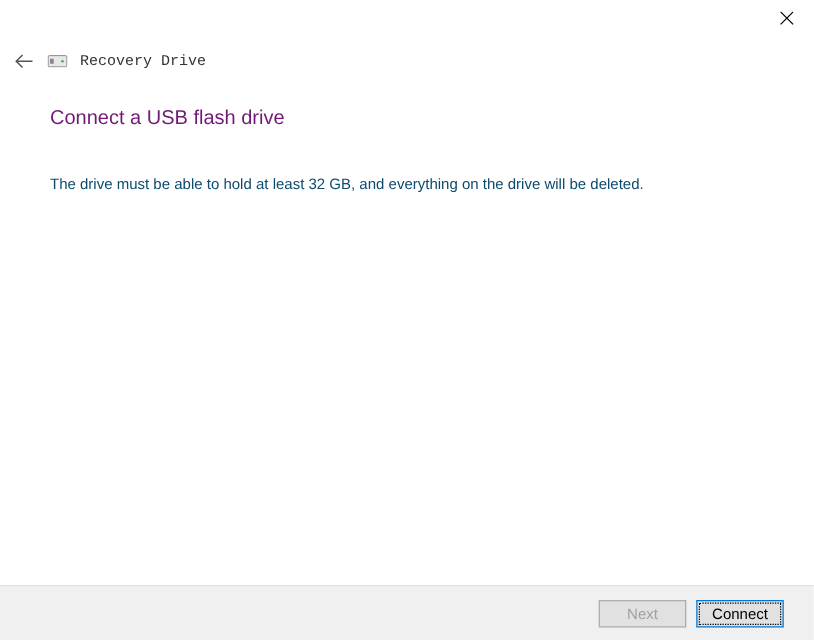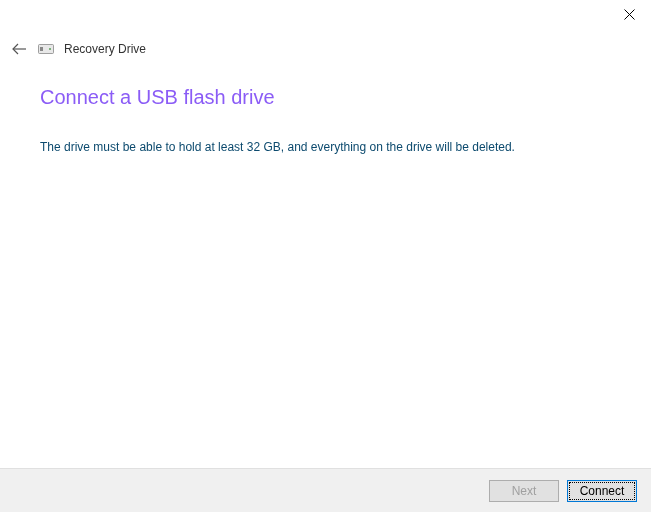--- a/index.html
+++ b/index.html
@@ -28,20 +28,21 @@
       align-items: center;
       justify-content: center;
     }
     .header-row {
       position: absolute;
       top: 40px;
       left: 10px;
       display: flex;
       align-items: center;
       gap: 10px;
+      font-family: Liberation Mono, monospace;
     }
     .back-arrow {
       width: 18px;
       height: 18px;
       display: flex;
       align-items: center;
       justify-content: center;
       cursor: pointer;
       color: #555;
     }
@@ -53,43 +54,43 @@
       justify-content: center;
     }
     .header-title {
       font-size: 12px;
       color: #333;
     }
     .main-heading {
       position: absolute;
       top: 86px;
       left: 40px;
-      font-size: 20px;
+      font-size: 16px;
       font-weight: 400;
-      color: #8b5cf6;
+      color: #701a75;
     }
     .body-text {
       position: absolute;
       top: 140px;
       left: 40px;
       font-size: 12px;
       color: #0c4a6e;
     }
     .button-bar {
       position: absolute;
       bottom: 0;
       left: 0;
       right: 0;
       height: 44px;
       background: #f0f0f0;
       border-top: 1px solid #e0e0e0;
       display: flex;
       justify-content: flex-end;
       align-items: center;
-      padding-right: 14px;
+      padding-right: 24px;
       gap: 8px;
     }
     .wizard-btn {
       width: 70px;
       height: 22px;
       font-size: 12px;
       font-family: inherit;
       border: 1px solid #adadad;
       background: #e1e1e1;
       cursor: pointer;

